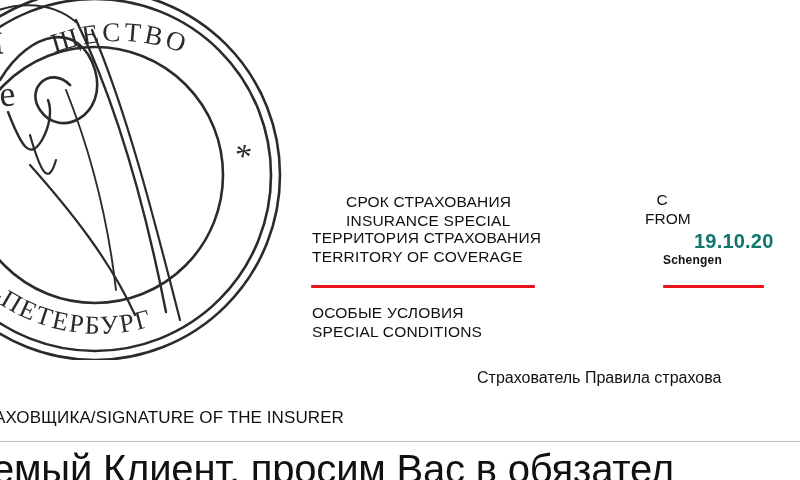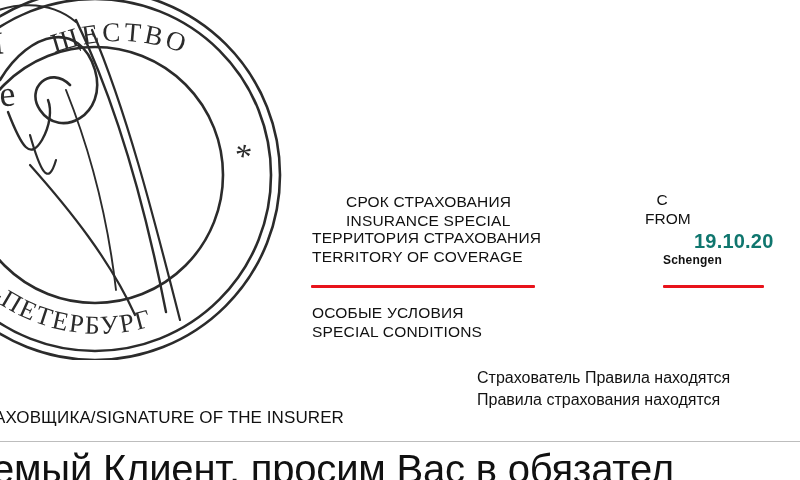--- a/index.html
+++ b/index.html
@@ -223,22 +223,21 @@
   <div id="c-from">
     <span class="c-ru">С</span>
     <span class="c-en">FROM</span>
   </div>
 
   <div id="date-value">19.10.20</div>
 
   <div id="schengen-value">Schengen</div>
 
   <div id="notice">
-    <div>Страхователь Правила находятся</div>
-    <div>Правила страхования находятся</div>
+    <div>Страхователь Правила страхова</div>
   </div>
 
   <div id="signature-caption">АХОВЩИКА/SIGNATURE OF THE INSURER</div>
 
   <div id="separator"></div>
 
   <div id="banner">
     <span>емый Клиент, просим Вас в обязател</span>
   </div>
 

